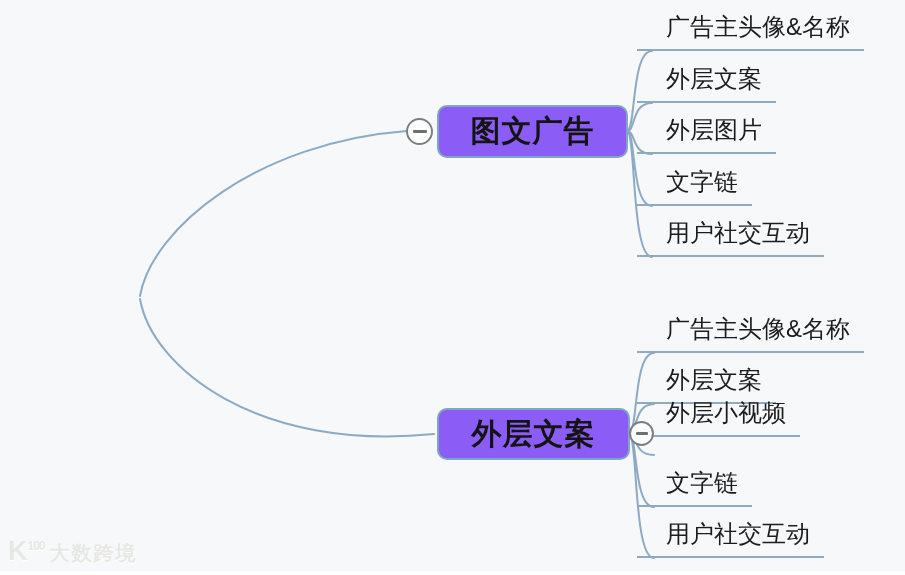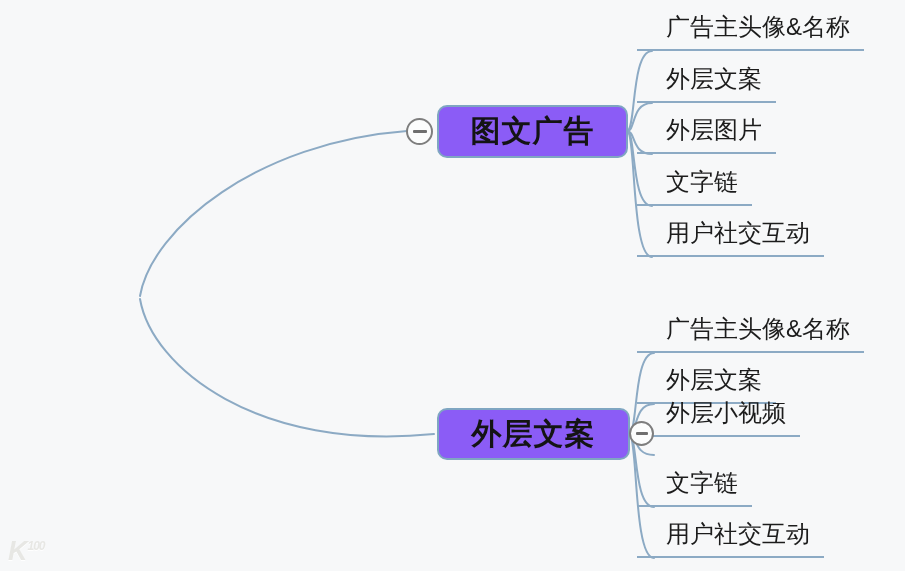--- a/index.html
+++ b/index.html
@@ -41,21 +41,21 @@
   .collapse-top{left:406px;top:118px;width:27px;height:27px;}
   .collapse-bottom{left:629px;top:421px;width:25px;height:25px;}
   .minus-bar{display:block;width:14px;height:3px;background:#6f6f6f;border-radius:1px;}
   .collapse-bottom .minus-bar{width:12px;}
 
   .watermark{
     position:absolute;left:8px;top:533px;display:flex;align-items:flex-end;
     color:#e7e7e4;user-select:none;
     text-shadow:0 1px 0 rgba(255,255,255,.9);
   }
-  .wm-logo{font-size:27px;font-weight:bold;line-height:27px;font-style:italic;}
+  .wm-logo{font-size:27px;font-weight:bold;line-height:27px;}
   .wm-logo sup{font-size:12px;font-weight:bold;vertical-align:super;letter-spacing:-1px;}
   .wm-text{font-size:20px;font-weight:bold;letter-spacing:2px;margin-left:5px;line-height:24px;}
 </style>
 </head>
 <body>
 
 <div class="canvas">
 
   <svg class="wires" viewBox="0 0 905 575" xmlns="http://www.w3.org/2000/svg">
 
@@ -93,15 +93,16 @@
 
   <div class="collapse-btn collapse-top">
     <span class="minus-bar"></span>
   </div>
   <div class="collapse-btn collapse-bottom">
     <span class="minus-bar"></span>
   </div>
 
   <div class="watermark">
     <span class="wm-logo"><span>K</span><sup>100</sup></span>
+    <span class="wm-text">大数跨境</span>
   </div>
 
 </div>
 
 </body></html>

